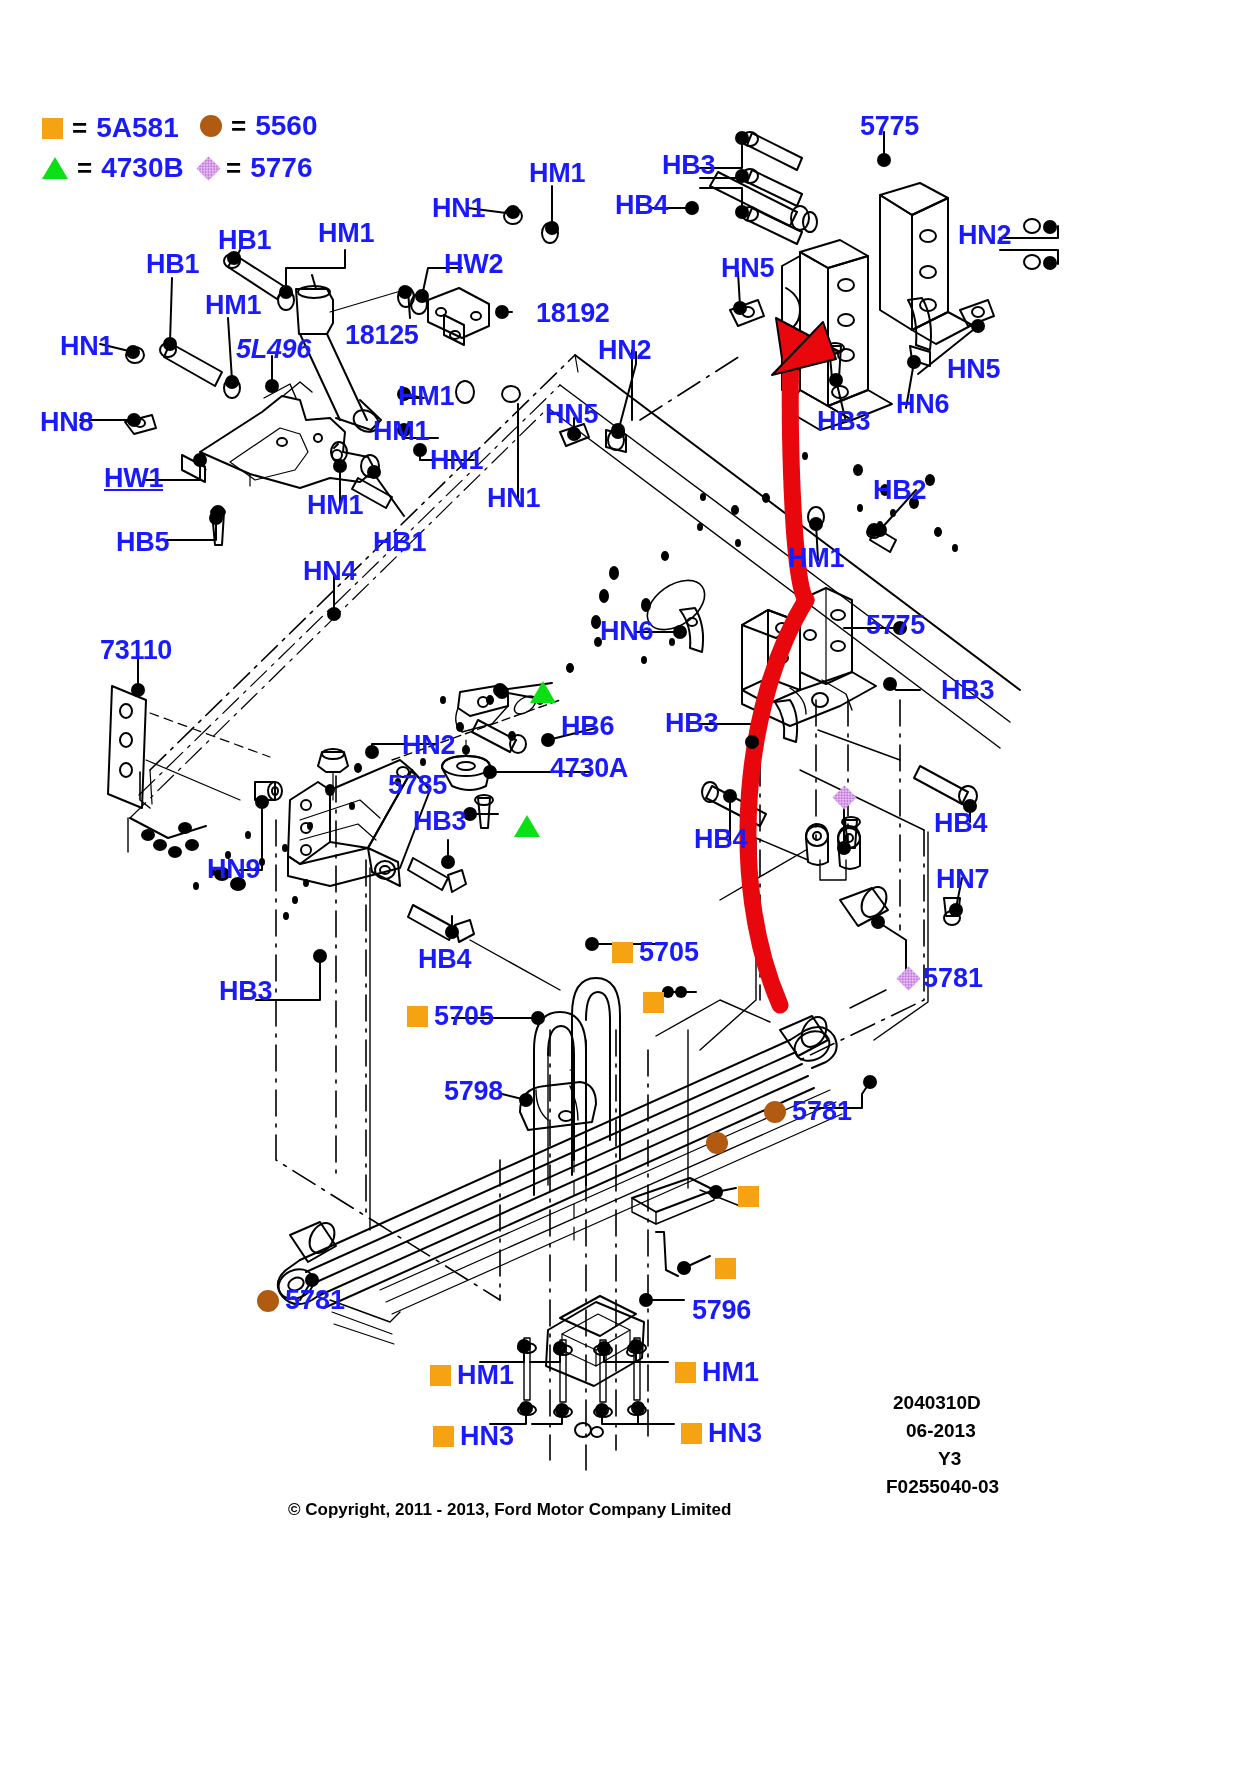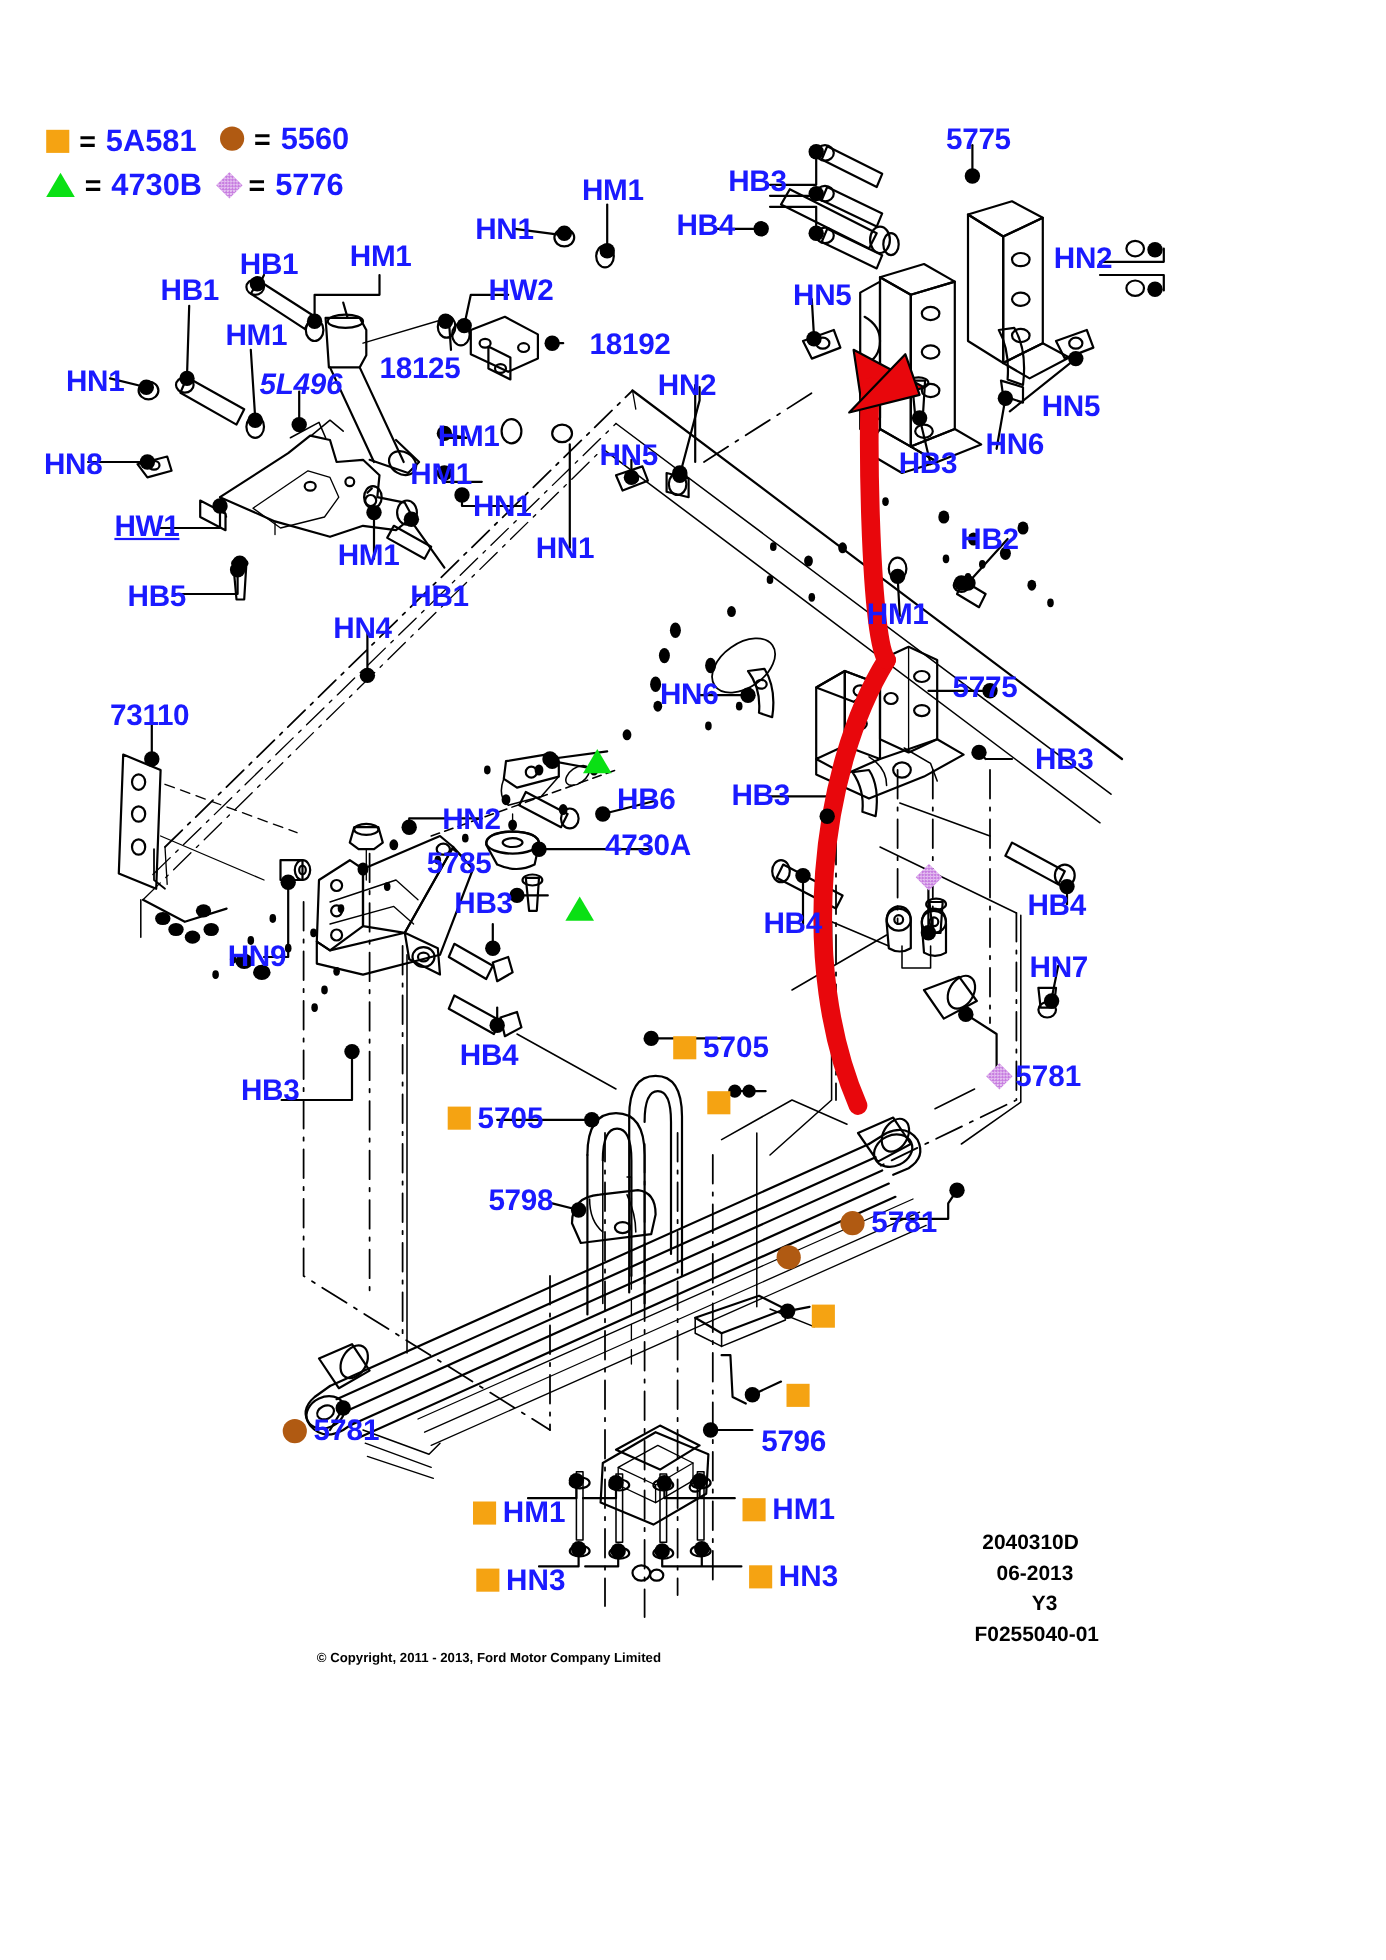--- a/index.html
+++ b/index.html
@@ -73,21 +73,21 @@
     position: absolute;
     color: #000;
     font-family: "Liberation Sans", sans-serif;
     font-size: 19px;
     font-weight: bold;
     white-space: nowrap;
   }
   .copyright {
     position: absolute;
     color: #000;
-    font-size: 12px;
+    font-size: 17px;
     font-weight: bold;
     white-space: nowrap;
     text-align: center;
   }
   svg.art { position: absolute; left: 0; top: 0; }
 </style>
 </head>
 <body>
 
 <div id="page">
@@ -784,15 +784,15 @@
       <div class="marker-only mk mk-diamond" style="left: 836px; top: 789px;"></div>
       <div class="marker-only mk mk-circle" style="left: 706px; top: 1132px;"></div>
       <div class="marker-only mk mk-square" style="left: 738px; top: 1186px;"></div>
       <div class="marker-only mk mk-square" style="left: 715px; top: 1258px;"></div>
     </div>
 
   <div class="copyright" style="left:288px; top:1500px;">© Copyright, 2011 - 2013, Ford Motor Company Limited</div>
   <div class="footer" style="left:893px; top:1392px;">2040310D</div>
   <div class="footer" style="left:906px; top:1420px;">06-2013</div>
   <div class="footer" style="left:938px; top:1448px;">Y3</div>
-  <div class="footer" style="left:886px; top:1476px;">F0255040-01</div>
+  <div class="footer" style="left:886px; top:1476px;">F0255040-03</div>
 
 </div>
 
 </body></html>

